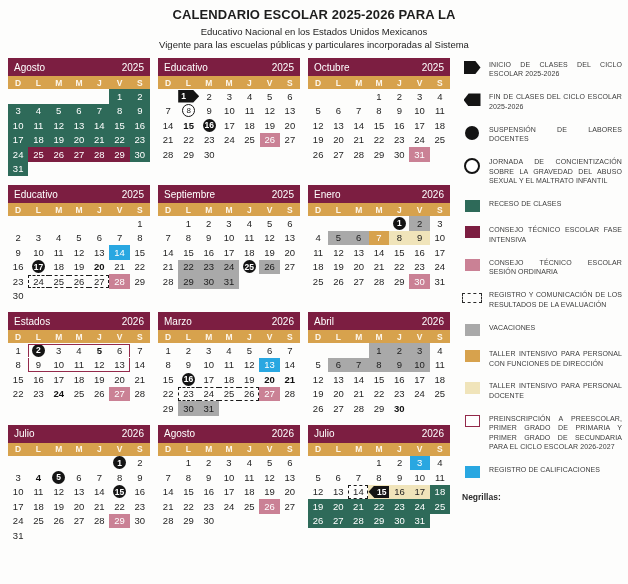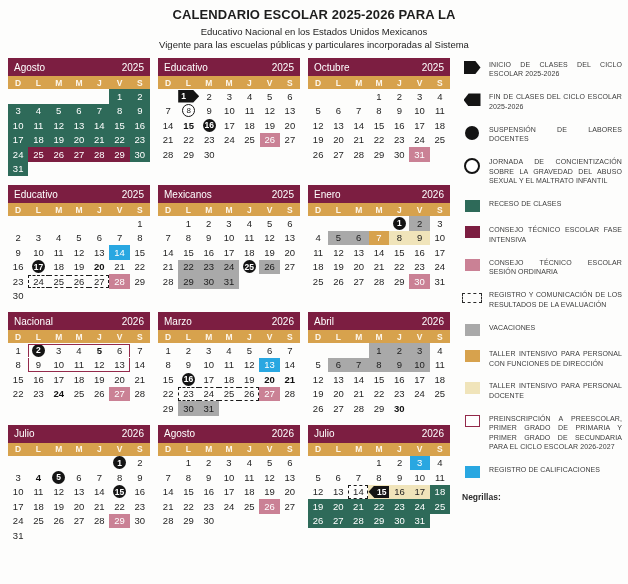--- a/index.html
+++ b/index.html
@@ -292,21 +292,21 @@
             <div class="cell"></div>
             <div class="cell"></div>
             <div class="cell"></div>
             <div class="cell"></div>
             <div class="cell"></div>
             <div class="cell"></div>
           </div>
         </div>
         <div class="month">
           <div class="mh">
-            <span class="mh-name">Mexicanos</span>
+            <span class="mh-name">Septiembre</span>
             <span class="mh-year">2025</span>
           </div>
           <div class="dow">
             <span class="dl">D</span>
             <span class="dl">L</span>
             <span class="dl">M</span>
             <span class="dl">M</span>
             <span class="dl">J</span>
             <span class="dl">V</span>
             <span class="dl">S</span>
@@ -400,21 +400,21 @@
             <div class="cell">26</div>
             <div class="cell">27</div>
             <div class="cell">28</div>
             <div class="cell">29</div>
             <div class="cell pink">30</div>
             <div class="cell">31</div>
           </div>
         </div>
         <div class="month">
           <div class="mh">
-            <span class="mh-name">Nacional</span>
+            <span class="mh-name">Estados</span>
             <span class="mh-year">2026</span>
           </div>
           <div class="dow">
             <span class="dl">D</span>
             <span class="dl">L</span>
             <span class="dl">M</span>
             <span class="dl">M</span>
             <span class="dl">J</span>
             <span class="dl">V</span>
             <span class="dl">S</span>

